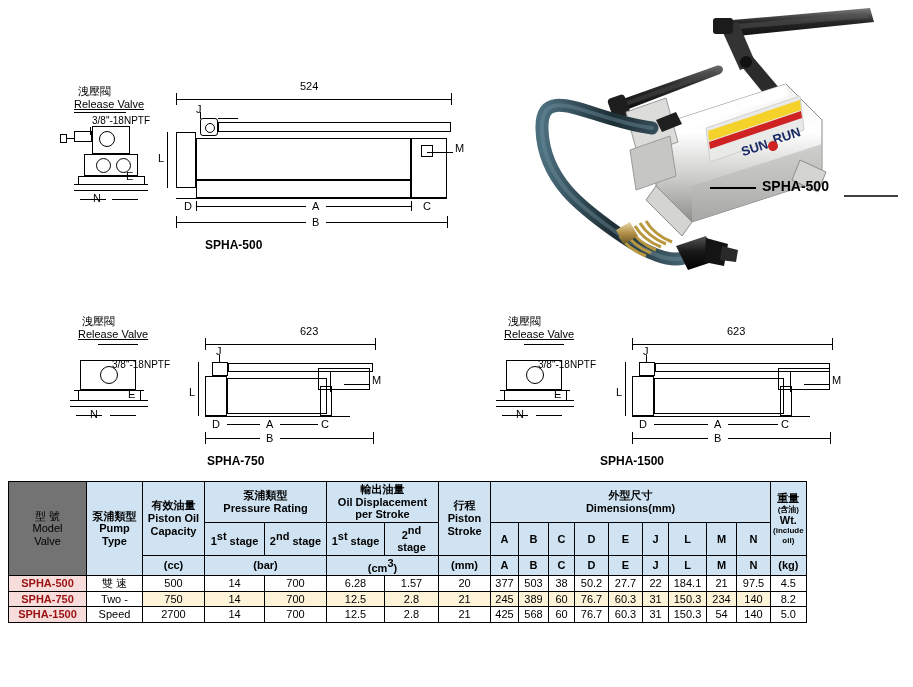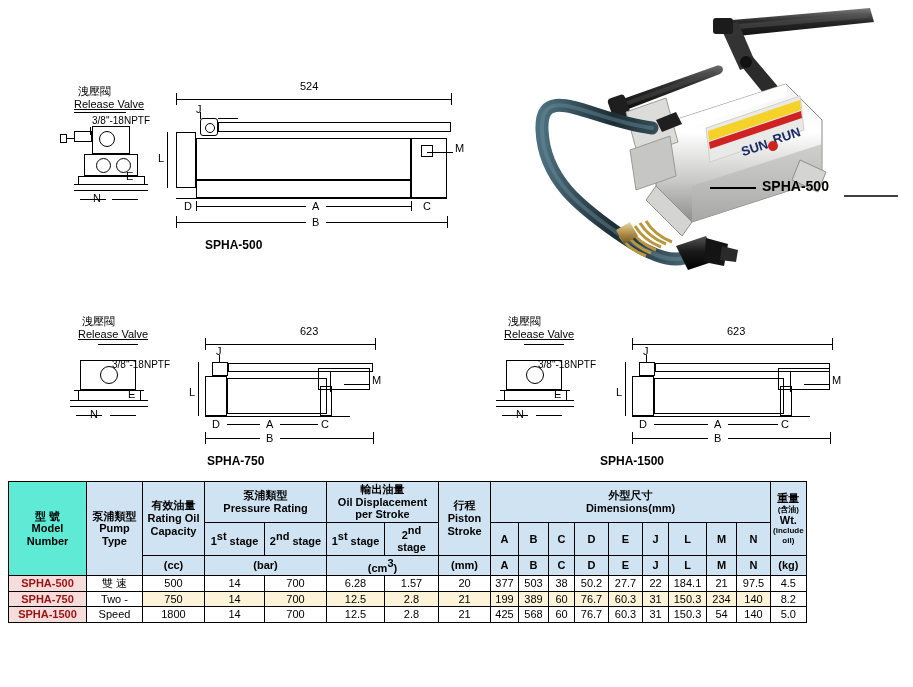--- a/index.html
+++ b/index.html
@@ -30,21 +30,21 @@
     font-family:"Liberation Sans", sans-serif;
     font-size:11px;
   }
   table.spec td, table.spec th{
     border:1px solid #000;
     text-align:center;
     vertical-align:middle;
     padding:1px 2px;
     line-height:1.15;
   }
-  .hdr-pink{background:#5eead4;font-weight:bold;margin-left:32px;}
+  .hdr-pink{background:#737373;font-weight:normal;margin-left:32px;}
   .hdr-blue{background:#cfe3f2;font-weight:bold;}
   .cell-model{background:#f7dcdc;font-weight:bold;color:#9a1111;text-align:left;padding-left:4px;}
   .cell-hl{background:#fcf3d8;}
   .cn{font-size:11px;}
   .sup{font-size:11px;vertical-align:super;}
   .tiny{font-size:8px;}
 
   
   .dl{position:absolute;font-size:11px;text-align:right;}
   .capt{position:absolute;font-weight:bold;font-size:12px;}
@@ -340,30 +340,30 @@
       <col style="width:30px">
       <col style="width:34px">
     <col style="width:34px">
   </colgroup>
   <tbody>
 
     <tr>
       <td class="hdr-pink" rowspan="3">
         <div class="cn">型 號</div>
         <div>Model</div>
-        <div>Number</div>
+        <div>Valve</div>
       </td>
       <td class="hdr-blue" rowspan="3">
         <div class="cn">泵浦類型</div>
         <div>Pump</div>
         <div>Type</div>
       </td>
       <td class="hdr-blue" rowspan="2">
         <div class="cn">有效油量</div>
-        <div>Rating Oil</div>
+        <div>Piston Oil</div>
         <div>Capacity</div>
       </td>
       <td class="hdr-blue" colspan="2">
         <div class="cn">泵浦類型</div>
         <div>Pressure Rating</div>
       </td>
       <td class="hdr-blue" colspan="2">
         <div class="cn">輸出油量</div>
         <div>Oil Displacement</div>
         <div>per Stroke</div>
@@ -441,36 +441,36 @@
 
     <tr>
       <td class="cell-model">SPHA-750</td>
       <td>Two -</td>
       <td class="cell-hl">750</td>
       <td class="cell-hl">14</td>
       <td class="cell-hl">700</td>
       <td class="cell-hl">12.5</td>
       <td class="cell-hl">2.8</td>
       <td class="cell-hl">21</td>
-      <td class="cell-hl">199</td>
+      <td class="cell-hl">245</td>
       <td class="cell-hl">389</td>
       <td class="cell-hl">60</td>
       <td class="cell-hl">76.7</td>
       <td class="cell-hl">60.3</td>
       <td class="cell-hl">31</td>
       <td class="cell-hl">150.3</td>
       <td class="cell-hl">234</td>
       <td class="cell-hl">140</td>
       <td>8.2</td>
     </tr>
 
     <tr>
       <td class="cell-model">SPHA-1500</td>
       <td>Speed</td>
-      <td>1800</td>
+      <td>2700</td>
       <td>14</td>
       <td>700</td>
       <td>12.5</td>
       <td>2.8</td>
       <td>21</td>
       <td>425</td>
       <td>568</td>
       <td>60</td>
       <td>76.7</td>
       <td>60.3</td>

